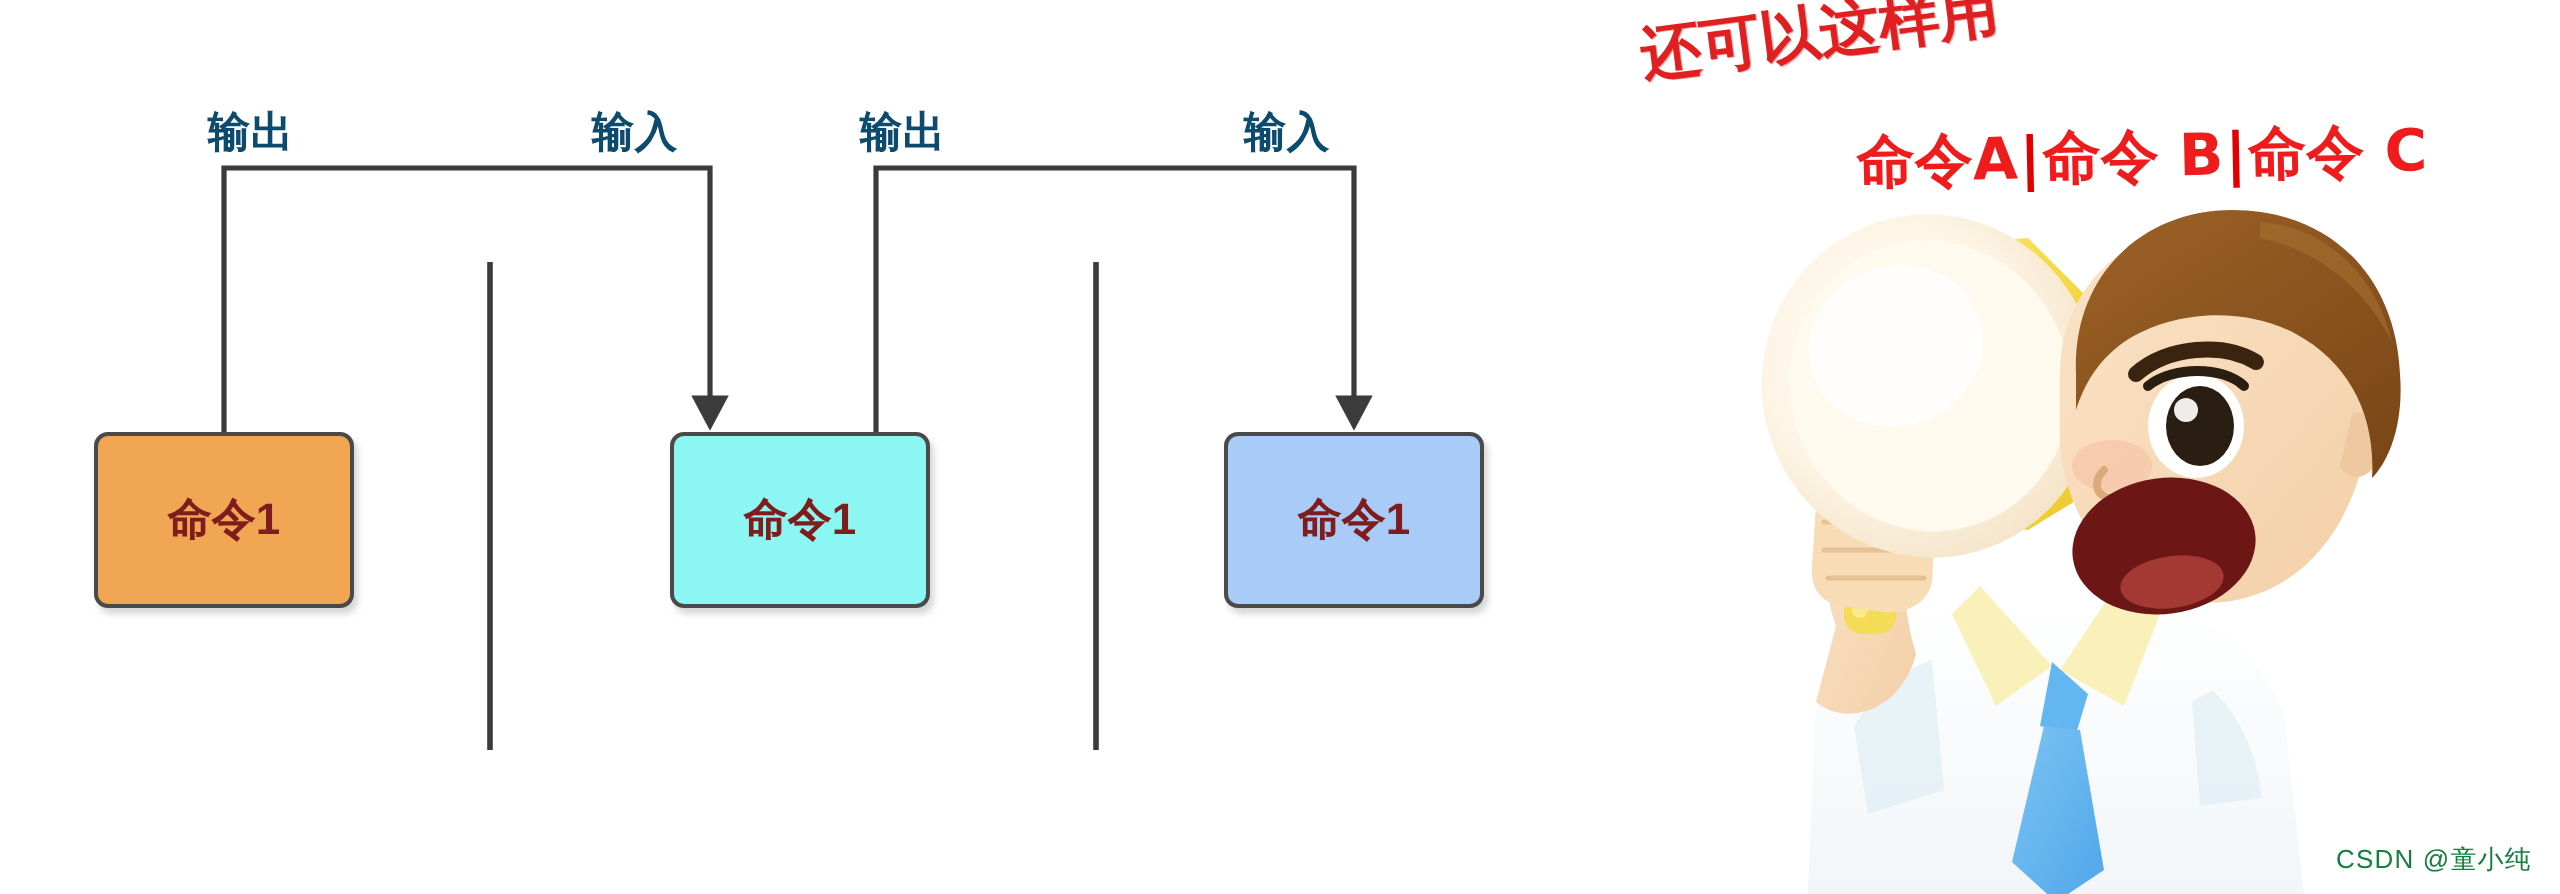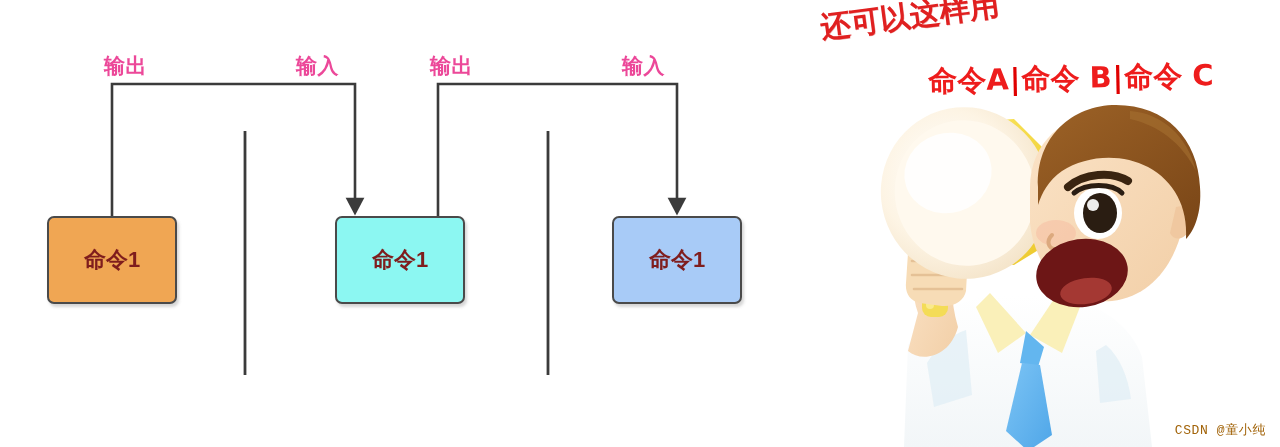--- a/index.html
+++ b/index.html
@@ -28,21 +28,21 @@
     top: 0;
     width: 790px;
     height: 447px;
   }
 
   .flow-label {
     position: absolute;
     font-family: "Liberation Sans", "DejaVu Sans", sans-serif;
     font-size: 21px;
     font-weight: bold;
-    color: #ec4899;
+    color: #0c4a6e;
     letter-spacing: 0.5px;
     white-space: nowrap;
   }
 
   .cmd-box {
     position: absolute;
     box-sizing: border-box;
     border: 2.5px solid #4a4a4a;
     border-radius: 7px;
     display: flex;
@@ -85,23 +85,23 @@
     color: #e00000;
     font-weight: bold;
     padding: 0 1px;
   }
 
   
   .watermark {
     position: absolute;
     right: 14px;
     bottom: 8px;
-    font-family: Liberation Mono, monospace;
+    font-family: Liberation Sans, sans-serif;
     font-size: 13px;
-    color: #a16207;
+    color: #15803d;
     letter-spacing: 0.6px;
     white-space: nowrap;
   }
 
   
   .illustration {
     position: absolute;
     left: 800px;
     top: 95px;
     width: 420px;

